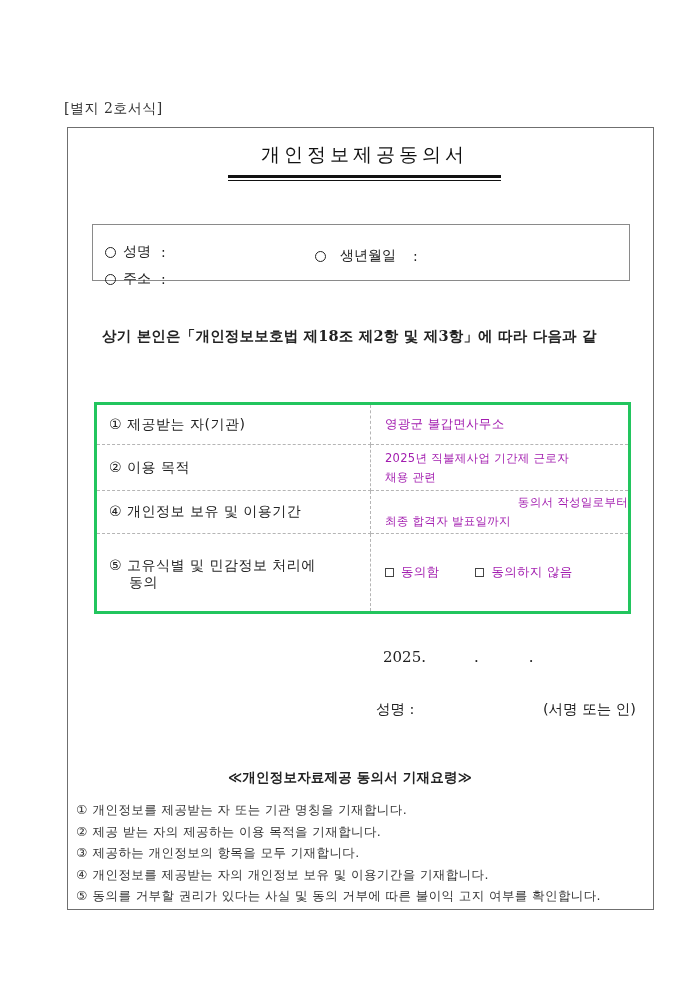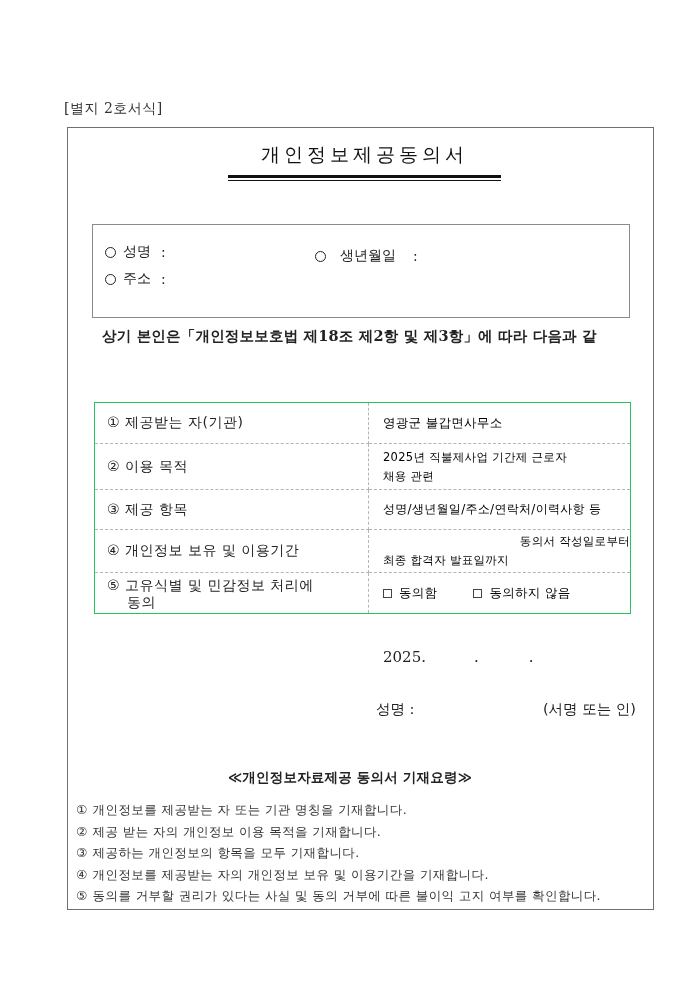--- a/index.html
+++ b/index.html
@@ -22,54 +22,54 @@
     }
     .title {
       font-family: "DejaVu Serif", "Liberation Serif", serif;
       font-size: 19px; color: #111; letter-spacing: 4px; line-height: 36px;
       display: block;
     }
     .title-rule-thick { height: 2.5px; background: #111; margin-top: 3px; }
     .title-rule-thin { height: 1px; background: #111; margin-top: 2px; }
 
     .info-box {
-      position: absolute; left: 92px; top: 224px; width: 538px; height: 94px;
+      position: absolute; left: 92px; top: 224px; width: 538px; height: 57px;
       border: 1.5px solid #8a8a8a; box-sizing: border-box;
       font-size: 14px; color: #222;
     }
     .info-field { position: absolute; display: flex; align-items: center; }
     .circle {
       display: inline-block; width: 11px; height: 11px; border: 1.3px solid #222;
       border-radius: 50%; margin-right: 7px; box-sizing: border-box;
     }
     .colon { margin-left: 10px; }
 
     .statement {
       position: absolute; left: 82px; top: 323px; width: 575px;
       font-family: "DejaVu Serif", "Liberation Serif", serif;
       font-weight: bold; font-size: 14.5px; color: #222; line-height: 26px;
     }
     .statement .l1 { padding-left: 20px; white-space: nowrap; display: block; letter-spacing: 0.2px; }
     .statement .l2 { white-space: nowrap; display: block; letter-spacing: 0.2px; }
 
     .consent-table {
       position: absolute; left: 94px; top: 402px; width: 537px; height: 212px;
-      border: 1px solid #22c55e; box-sizing: border-box;
+      border: 3px solid #22c55e; box-sizing: border-box;
       border-collapse: collapse;
     }
     .consent-table td {
       border-bottom: 1px dashed #b5b5b5; padding: 0; vertical-align: middle;
     }
     .consent-table tr:last-child td { border-bottom: none; }
     .consent-table td.k {
       width: 261px; border-right: 1px dashed #b5b5b5; padding-left: 12px;
       font-size: 14px; color: #222; letter-spacing: 0.5px;
     }
     .consent-table td.v {
-      padding-left: 14px; font-size: 12.5px; color: #000000; letter-spacing: 0.3px; margin-left: 48px;
+      padding-left: 14px; font-size: 12.5px; color: #a21caf; letter-spacing: 0.3px; margin-left: 48px;
     }
     .consent-table td.v.small { font-size: 11.5px; line-height: 19px; }
     .k-line2 { display: block; padding-left: 20px; line-height: 16px; }
     .k-line1 { display: block; line-height: 18px; }
     .checkbox-group { display: flex; align-items: center; }
     .checkbox {
       display: inline-block; width: 9px; height: 9px; border: 1px solid #444;
       margin-right: 7px; box-sizing: border-box;
     }
     .opt { display: flex; align-items: center; margin-right: 36px; }
@@ -142,24 +142,20 @@
     <td class="k">① 제공받는 자(기관)</td>
     <td class="v">영광군 불갑면사무소</td>
   </tr>
   <tr style="height:46px;">
     <td class="k">② 이용 목적</td>
     <td class="v small">
       <span style="display:block;">2025년 직불제사업 기간제 근로자</span>
       <span style="display:block;">채용 관련</span>
     </td>
   </tr>
-  <tr style="height:40px;">
-    <td class="k">③ 제공 항목</td>
-    <td class="v" style="font-size:12px;">성명/생년월일/주소/연락처/이력사항 등</td>
-  </tr>
   <tr style="height:43px;">
     <td class="k">④ 개인정보 보유 및 이용기간</td>
     <td class="v small">
       <span style="display:block;text-align:right;">동의서 작성일로부터</span>
       <span style="display:block;">최종 합격자 발표일까지</span>
     </td>
   </tr>
   <tr>
     <td class="k">
       <span class="k-line1">⑤ 고유식별 및 민감정보 처리에</span>
@@ -189,17 +185,17 @@
 
 <div class="sign-line">
   <span>성명 :</span>
   <span>(서명 또는 인)</span>
 </div>
 
 <div class="guide-title">≪개인정보자료제공 동의서 기재요령≫</div>
 
 <ul class="guide-list">
   <li><span class="num">①</span><span>개인정보를 제공받는 자 또는 기관 명칭을 기재합니다.</span></li>
-  <li><span class="num">②</span><span>제공 받는 자의 개인정보 이용 목적을 기재합니다.</span></li>
+  <li><span class="num">②</span><span>제공 받는 자의 제공하는 이용 목적을 기재합니다.</span></li>
   <li><span class="num">③</span><span>제공하는 개인정보의 항목을 모두 기재합니다.</span></li>
   <li><span class="num">④</span><span>개인정보를 제공받는 자의 개인정보 보유 및 이용기간을 기재합니다.</span></li>
   <li><span class="num">⑤</span><span>동의를 거부할 권리가 있다는 사실 및 동의 거부에 따른 불이익 고지 여부를 확인합니다.</span></li>
 </ul>
 
 </body></html>

